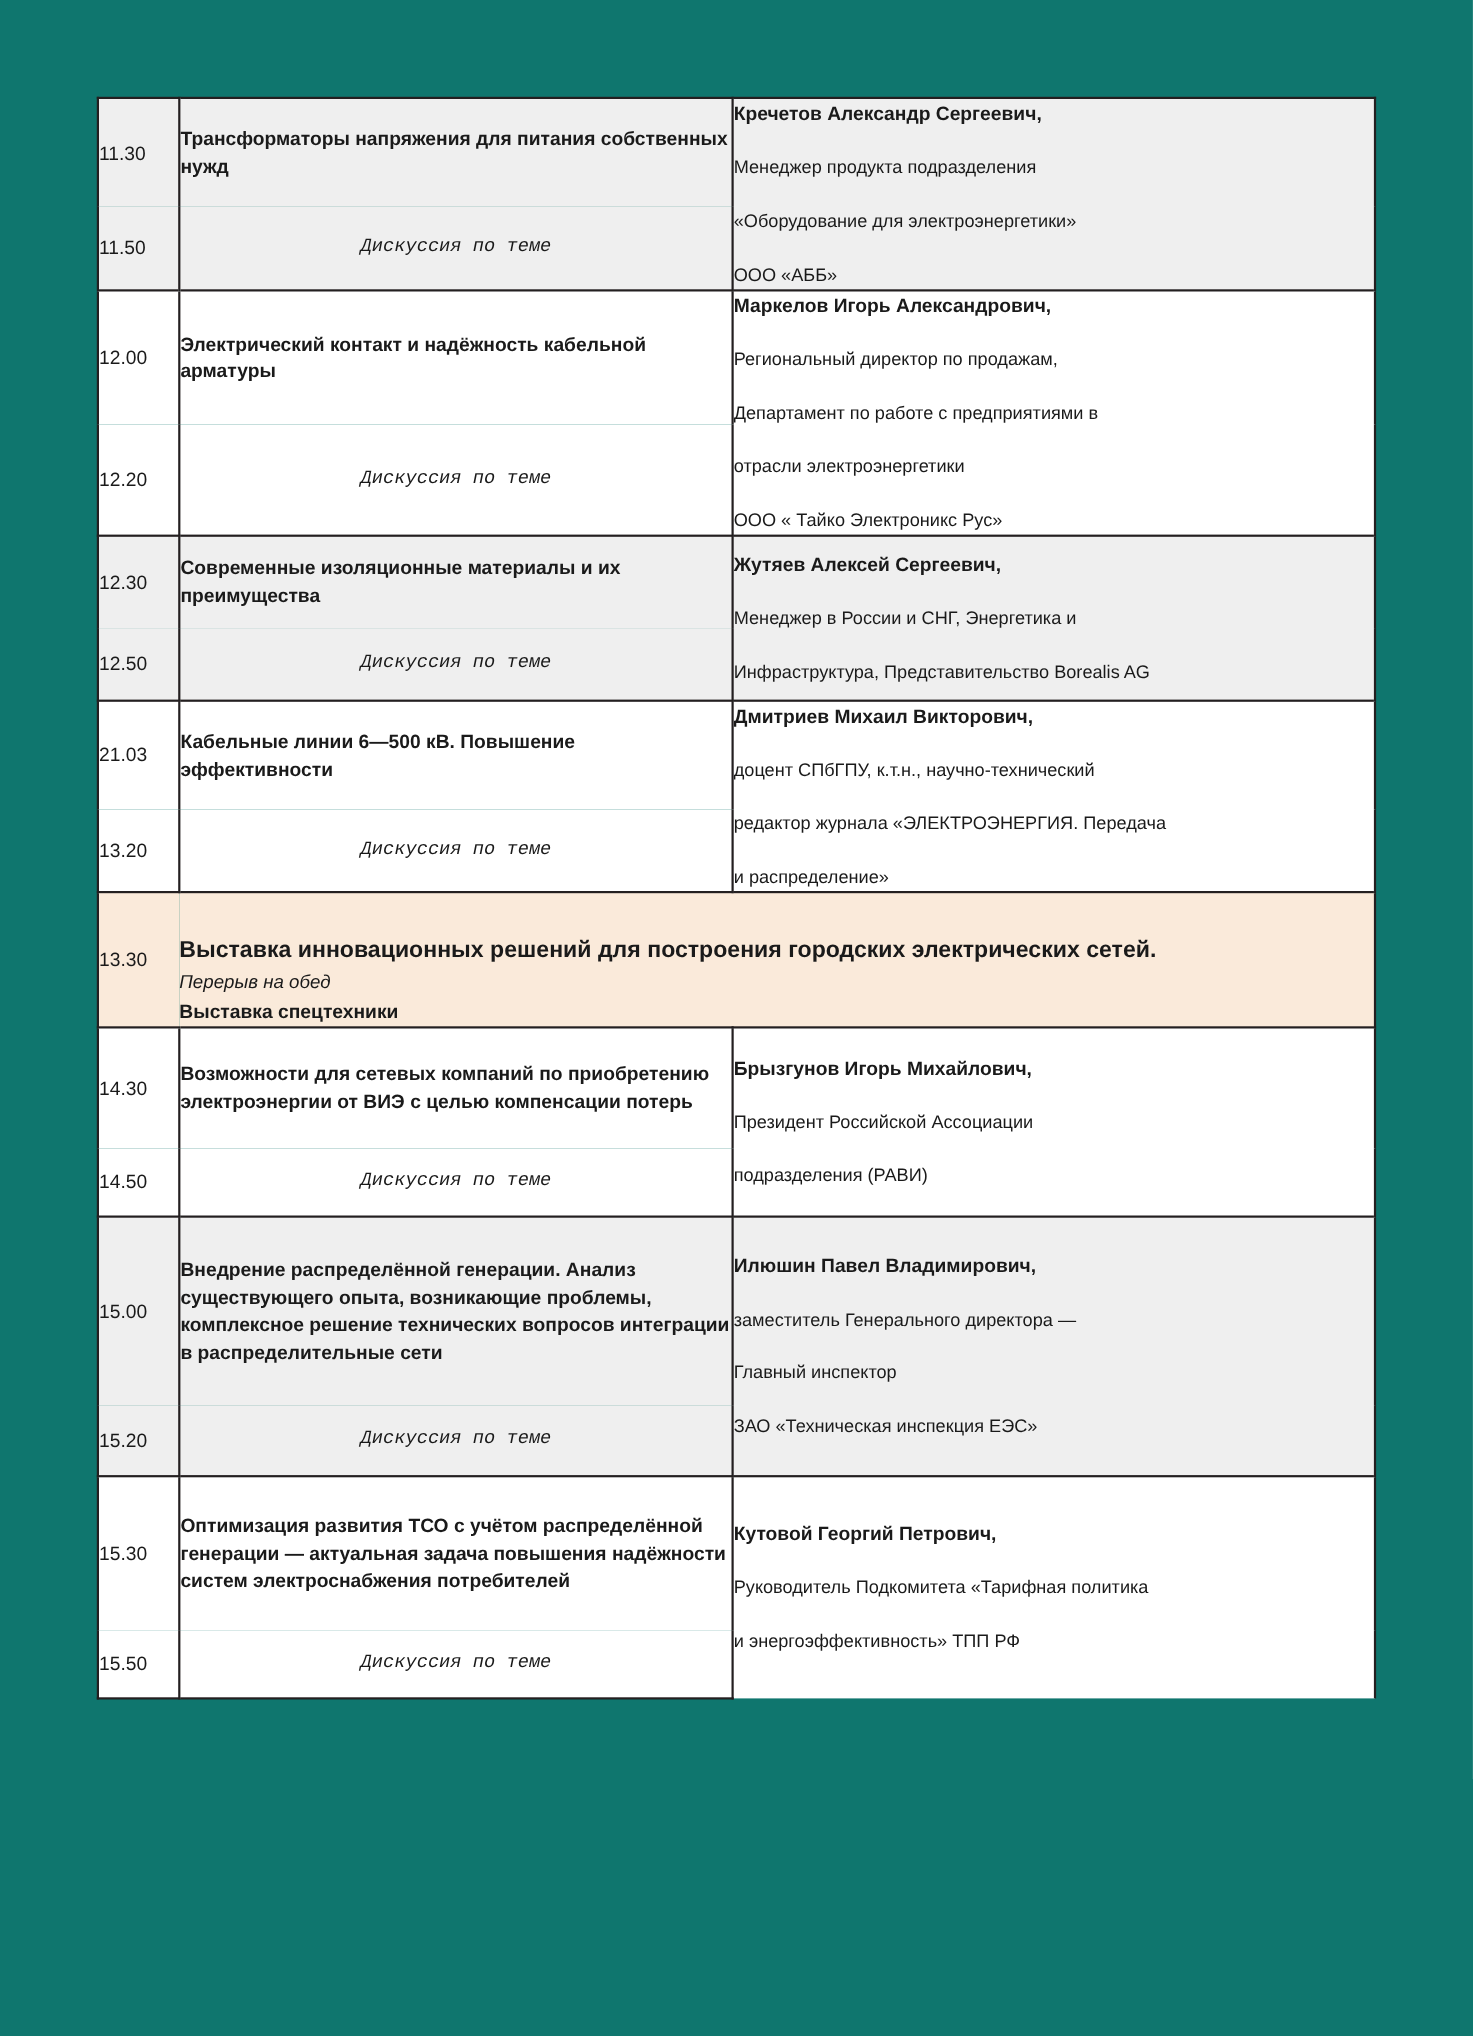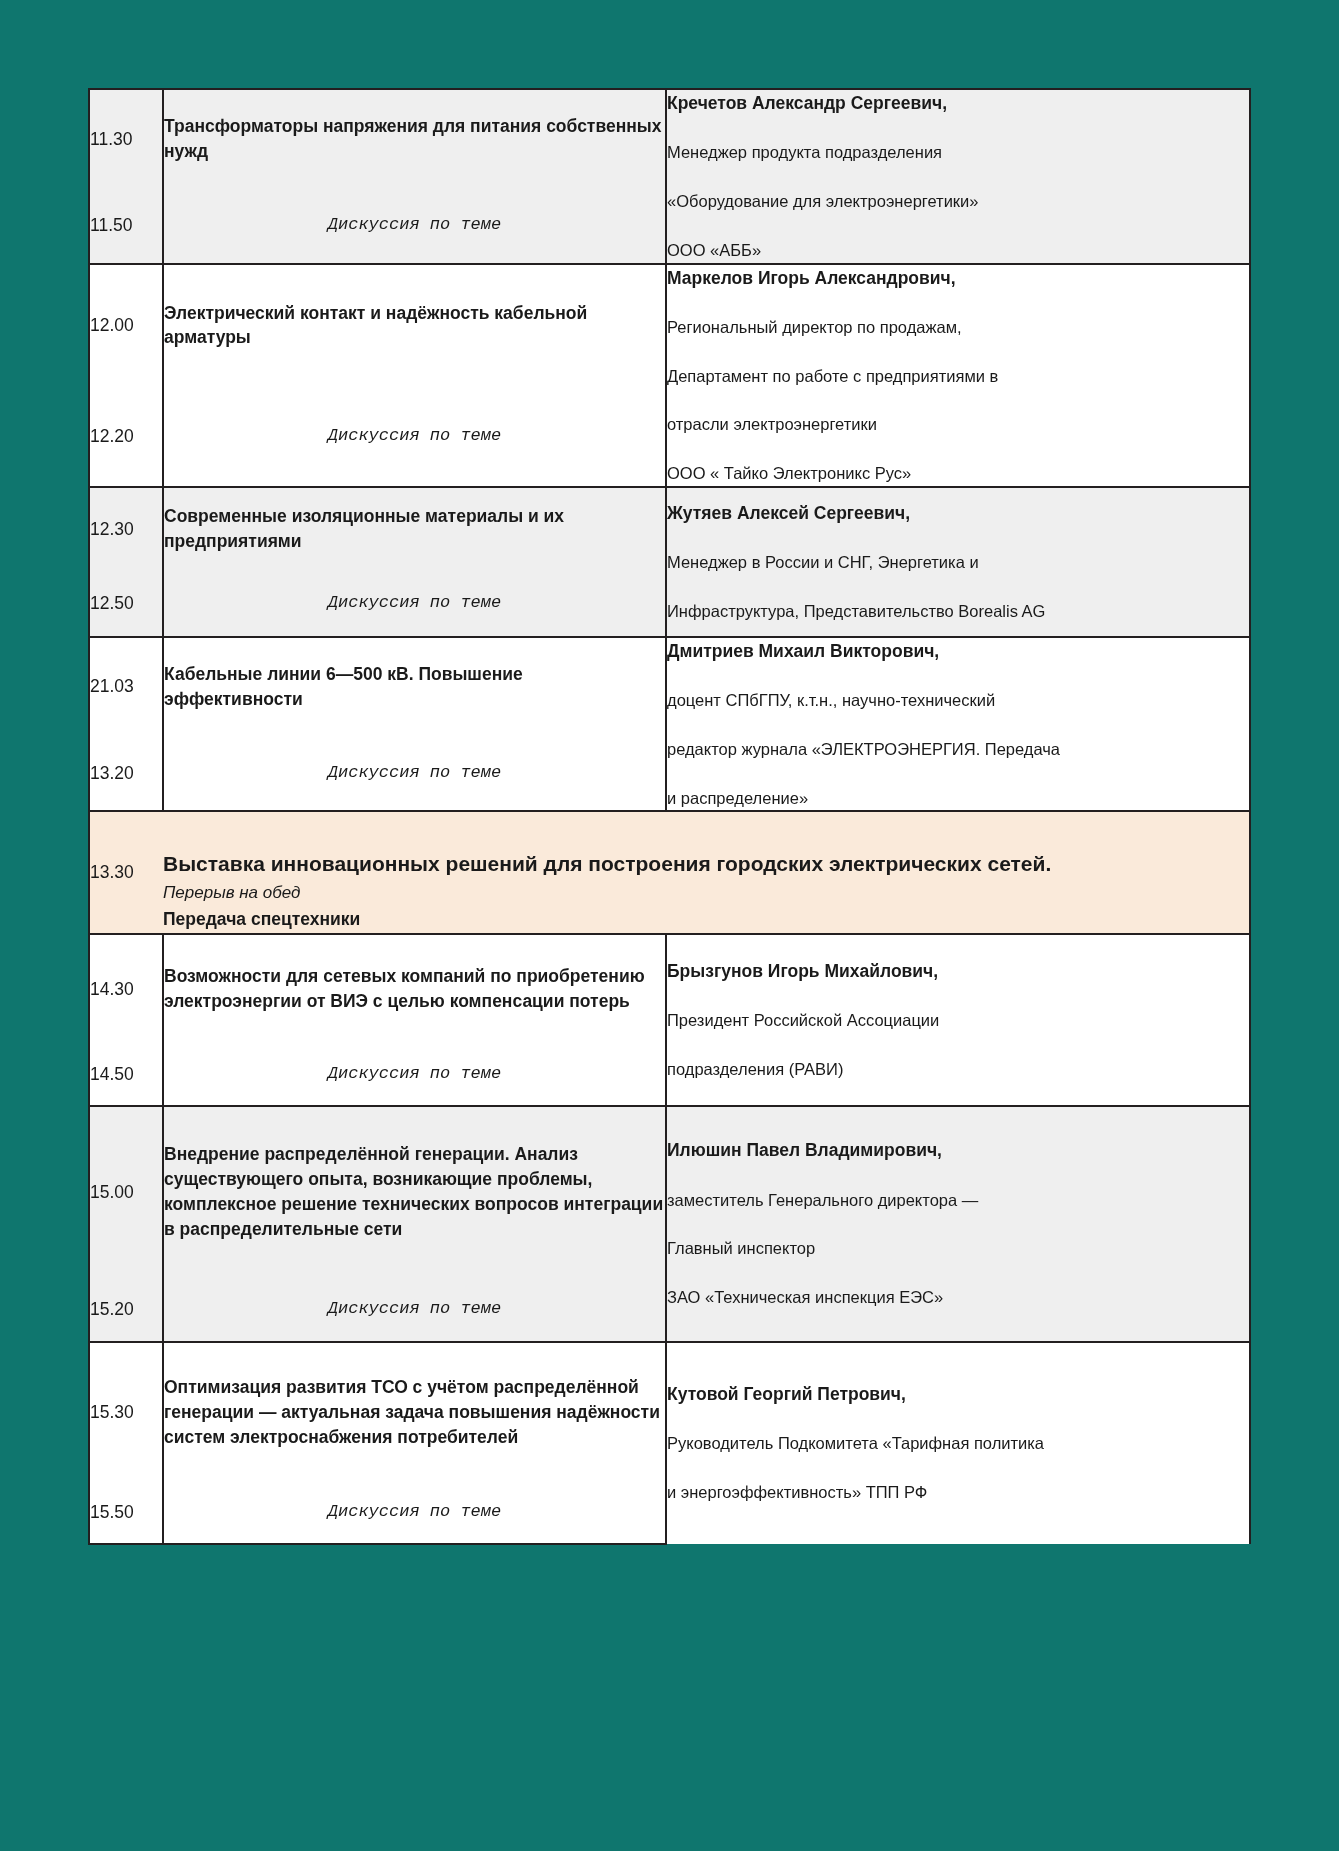--- a/index.html
+++ b/index.html
@@ -140,21 +140,21 @@
           <span class="ln">ООО « Тайко Электроникс Рус»</span>
         </td>
       </tr>
       <tr>
         <td class="cell time plain outer-l grp-bot vsep-r-thick" style="height:72px">12.20</td>
         <td class="cell discussion plain grp-bot vsep-r-thick" style="height:72px">Дискуссия по теме</td>
       </tr>
 
       <tr>
         <td class="cell time shade outer-l grp-top vsep-r-thick" style="height:84px">12.30</td>
-        <td class="cell topic shade grp-top vsep-r-thick" style="height:84px">Современные изоляционные материалы и их предприятиями</td>
+        <td class="cell topic shade grp-top vsep-r-thick" style="height:84px">Современные изоляционные материалы и их преимущества</td>
         <td class="cell speaker shade outer-r grp-top" rowspan="2">
           <span class="nm">Жутяев Алексей Сергеевич,</span>
           <span class="ln">Менеджер в России и СНГ,  Энергетика и</span>
           <span class="ln">Инфраструктура,  Представительство Borealis AG</span>
         </td>
       </tr>
       <tr>
         <td class="cell time shade outer-l grp-bot vsep-r-thick" style="height:66px">12.50</td>
         <td class="cell discussion shade grp-bot vsep-r-thick" style="height:66px">Дискуссия по теме</td>
       </tr>
@@ -172,21 +172,21 @@
       <tr>
         <td class="cell time plain outer-l grp-bot vsep-r-thick" style="height:64px">13.20</td>
         <td class="cell discussion plain grp-bot vsep-r-thick" style="height:64px">Дискуссия по теме</td>
       </tr>
 
       <tr>
         <td class="cell time hl outer-l grp-top grp-bot" style="height:100px">13.30</td>
         <td class="break-cell hl outer-r grp-top grp-bot" colspan="2" style="height:100px">
           <span class="b1">Выставка инновационных решений для построения городских электрических сетей.</span>
           <span class="b2">Перерыв на обед</span>
-          <span class="b3">Передача спецтехники</span>
+          <span class="b3">Выставка спецтехники</span>
         </td>
       </tr>
 
       <tr>
         <td class="cell time plain outer-l grp-top vsep-r-thick" style="height:110px">14.30</td>
         <td class="cell topic plain grp-top vsep-r-thick" style="height:110px">Возможности для сетевых компаний по приобретению электроэнергии от ВИЭ с целью компенсации потерь</td>
         <td class="cell speaker plain outer-r grp-top" rowspan="2">
           <span class="nm">Брызгунов Игорь Михайлович,</span>
           <span class="ln">Президент Российской Ассоциации</span>
           <span class="ln">подразделения (РАВИ)</span>

